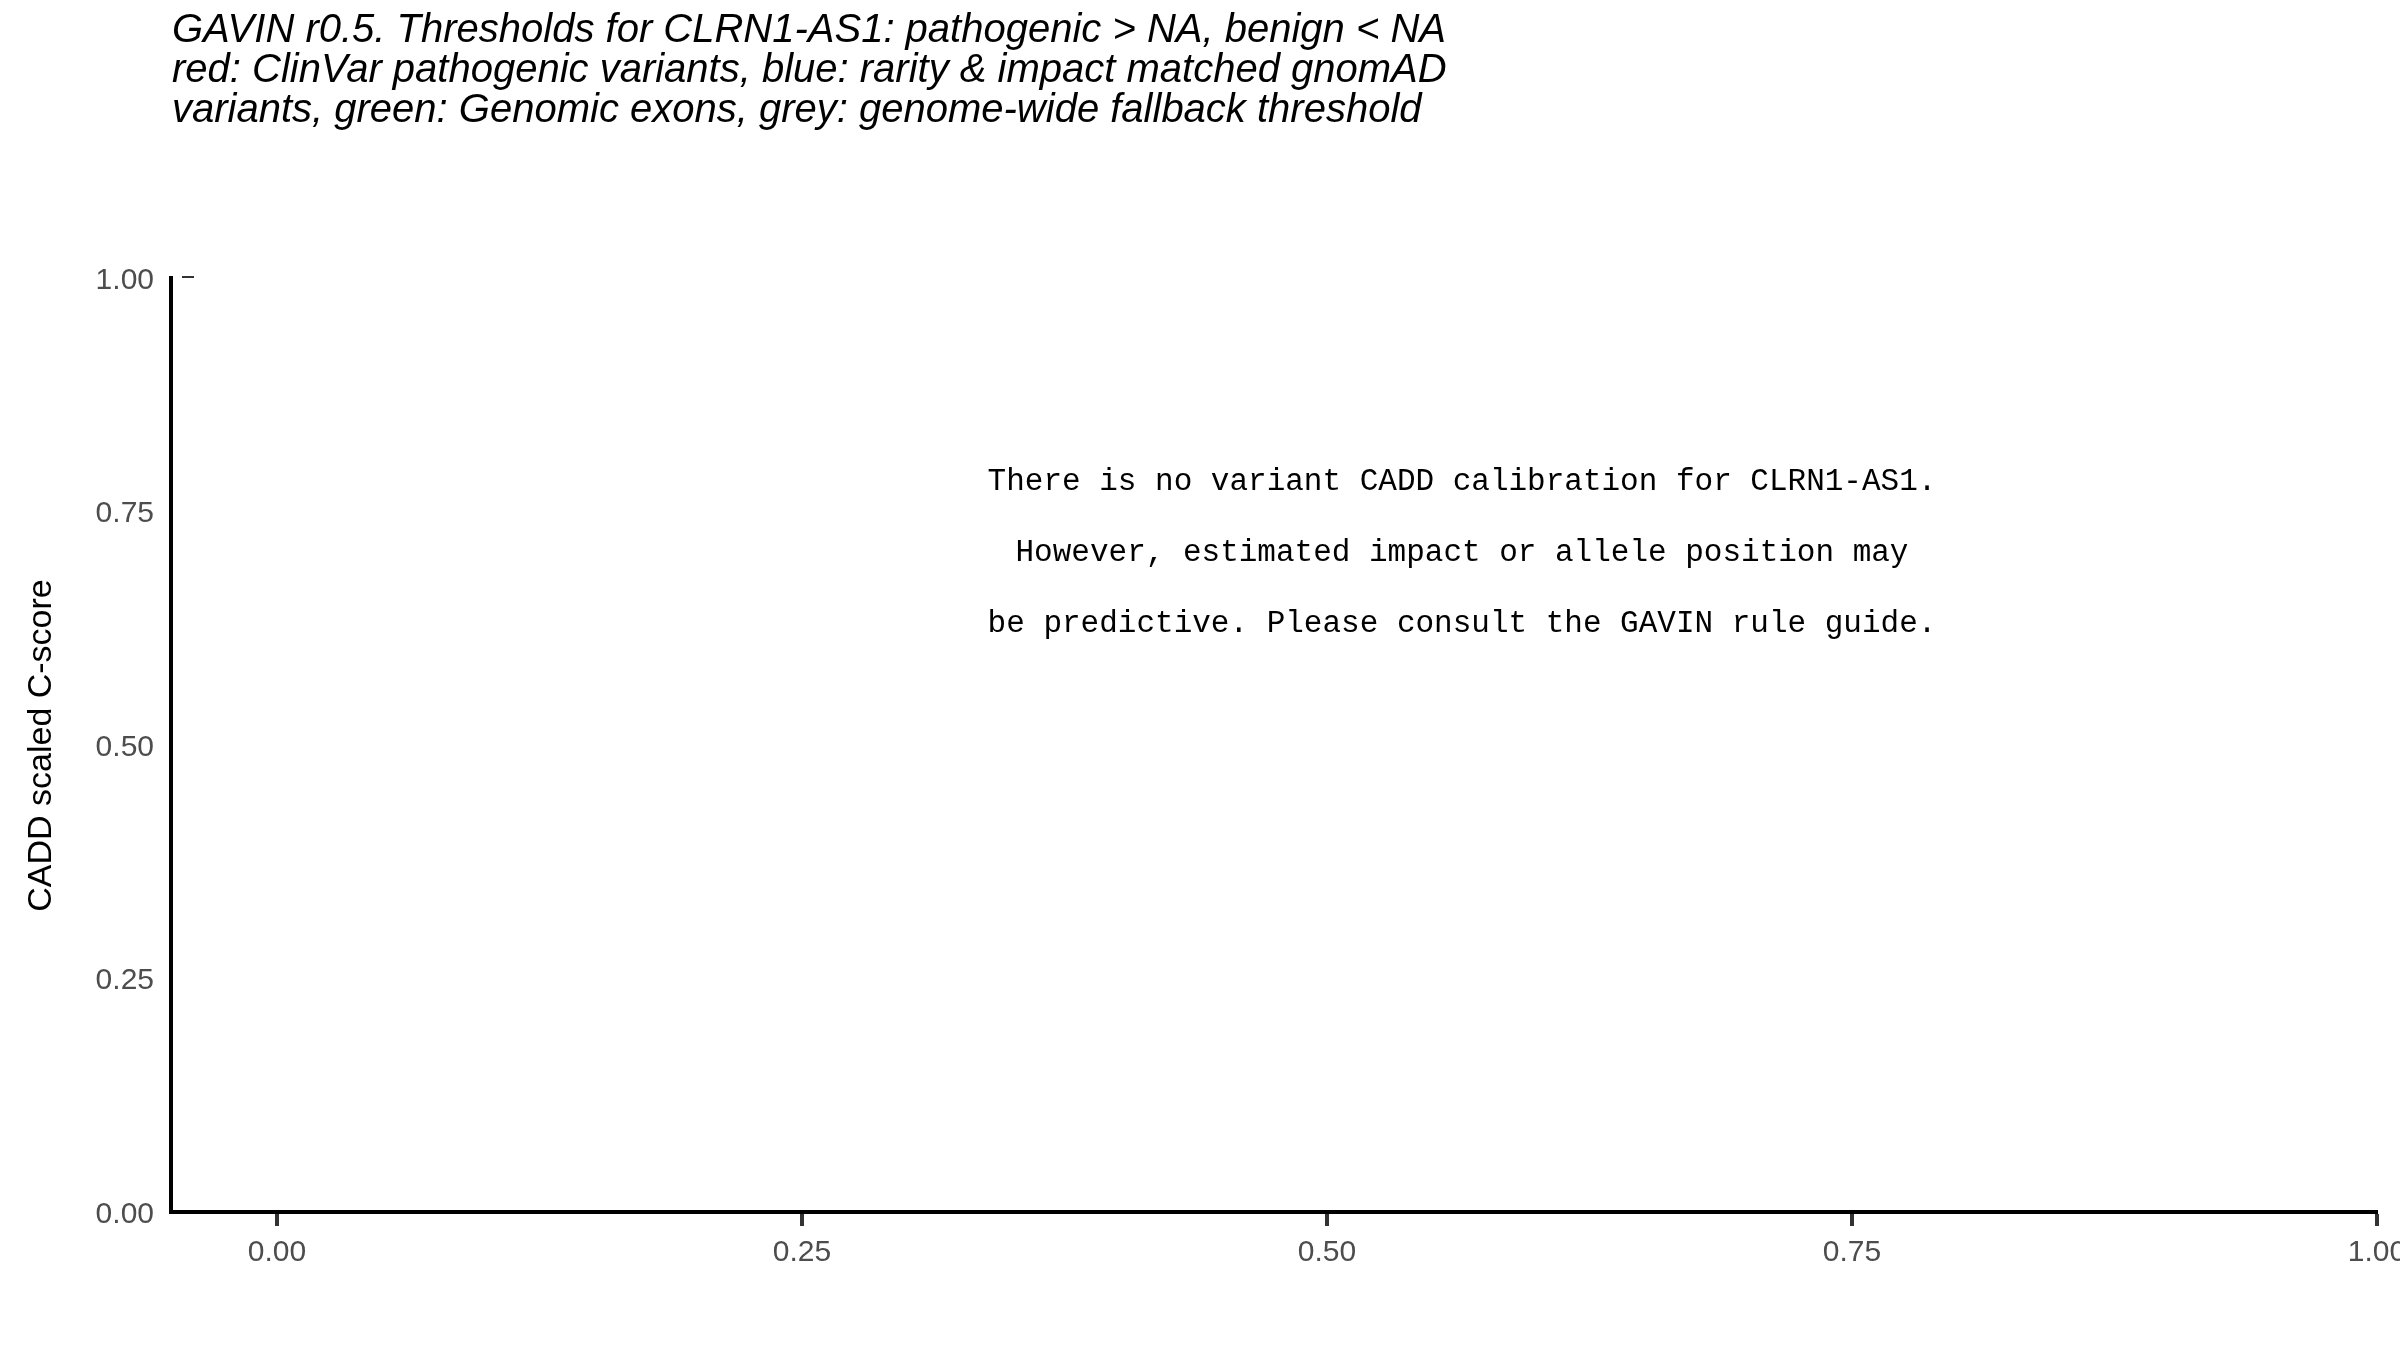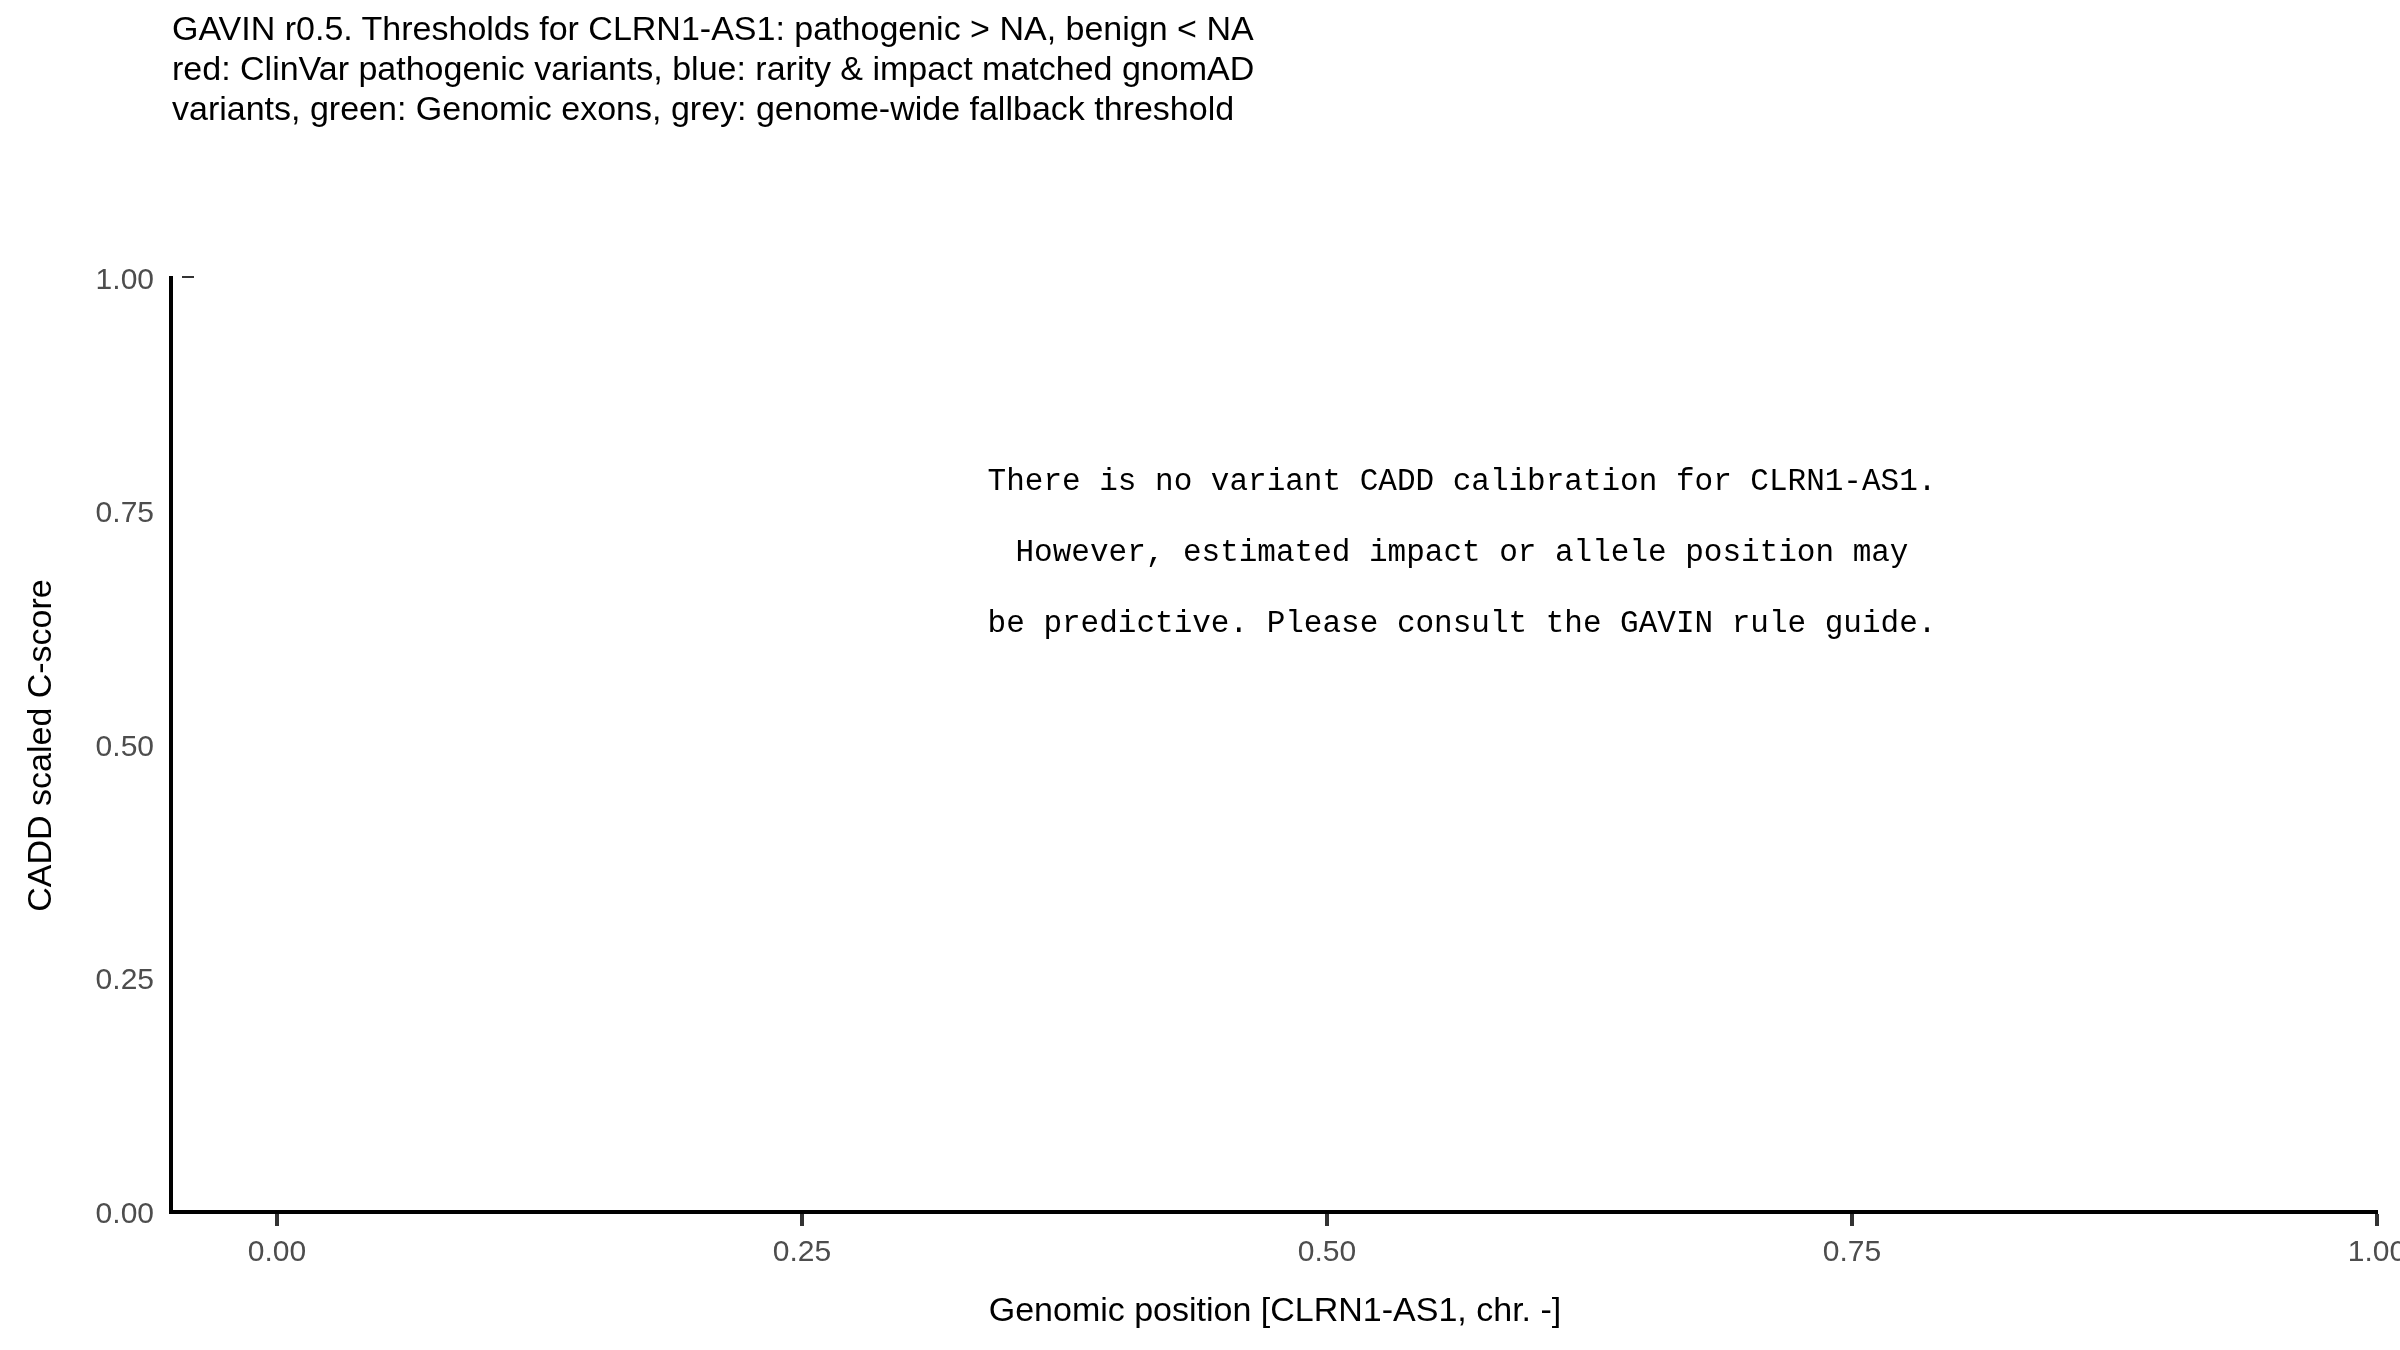--- a/index.html
+++ b/index.html
@@ -23,24 +23,25 @@
     height: 1350px;
     background: #ffffff;
   }
 
   
   #plot-title {
     position: absolute;
     left: 172px;
     top: 8px;
     width: 2100px;
-    font-size: 34px;
+    font-size: 40px;
     line-height: 40px;
     color: #000000;
     white-space: nowrap;
+    font-style: italic;
   }
   #plot-title .title-line {
     display: block;
     height: 40px;
   }
 
   
   #panel {
     position: absolute;
     left: 172px;
@@ -195,15 +196,14 @@
 
   <div class="x-tick-mark" style="left:1327px;"></div>
   <div class="x-tick-label" style="left:1327px;">0.50</div>
 
   <div class="x-tick-mark" style="left:1852px;"></div>
   <div class="x-tick-label" style="left:1852px;">0.75</div>
 
   <div class="x-tick-mark" style="left:2377px;"></div>
   <div class="x-tick-label" style="left:2377px;">1.00</div>
 
-  <div id="x-axis-title">Genomic position [CLRN1-AS1, chr. -]</div>
 
 </div>
 
 </body></html>

